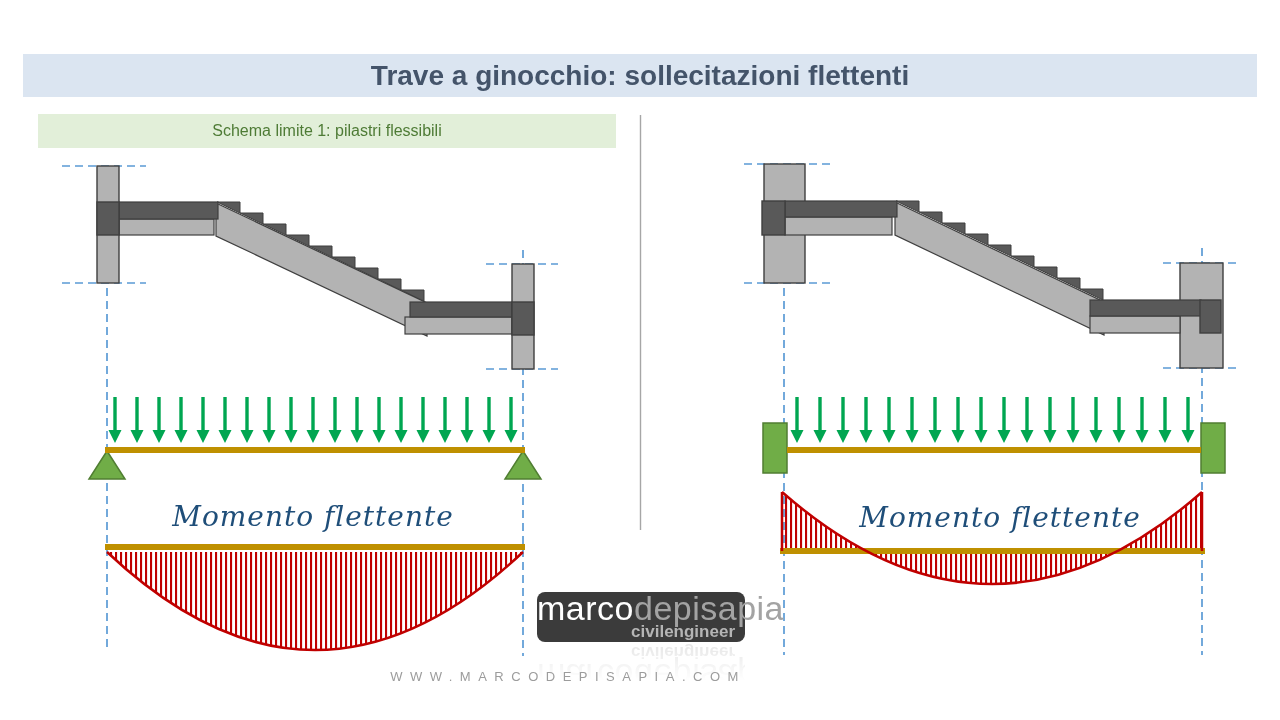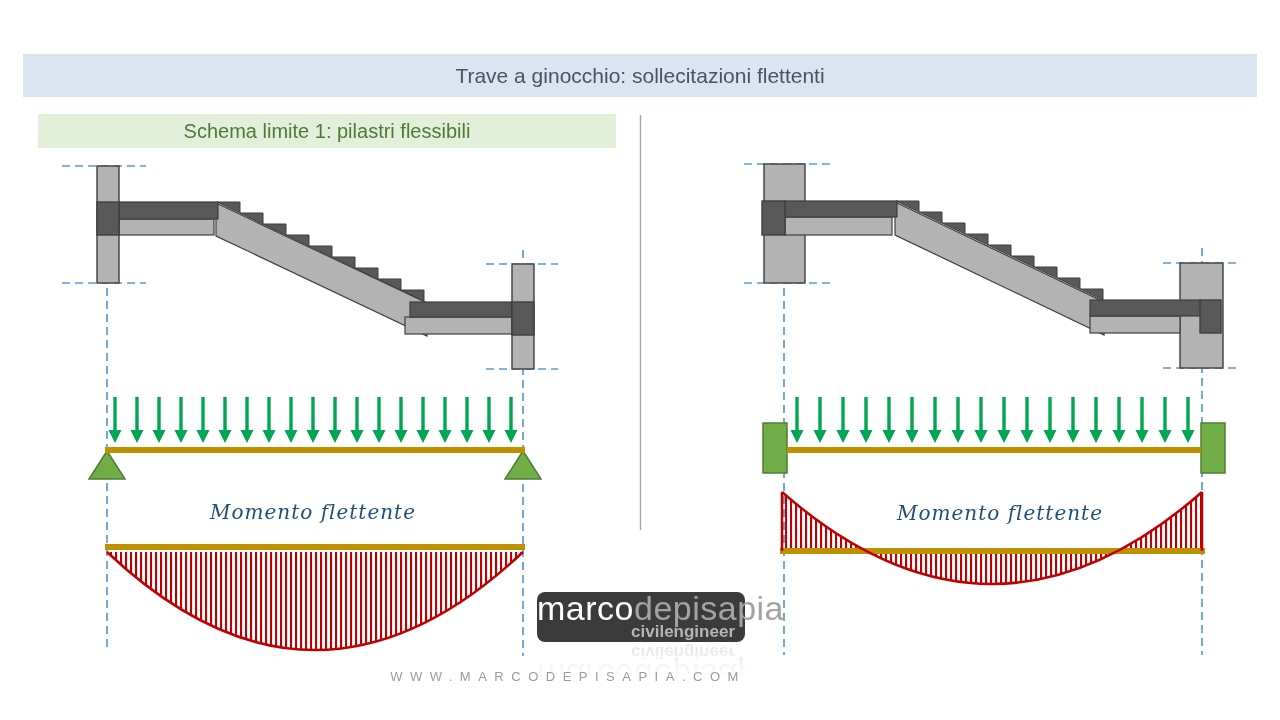--- a/index.html
+++ b/index.html
@@ -1,39 +1,39 @@
 <!DOCTYPE html>
 <html style="--title_bar_bg: #dbe5f1; --title_text: #44546a; --green_header_bg: #e2efd9; --green_header_text: #4e7b35; --yellow_header_bg: #fdf2cc; --yellow_header_text: #8a7020; --beam_gold: #bf9000; --load_green: #00a651; --support_green: #70ad47; --support_green_dark: #507e32; --moment_red: #c00000; --guide_blue: #5b9bd5; --concrete_light: #b3b3b3; --concrete_dark: #595959; --outline: #3f3f3f; --moment_label_blue: #1f4e79;"><head>
 <meta charset="utf-8">
 <style>
   html,body{margin:0;padding:0;background:#fff;}
   .stage{position:relative;width:1280px;height:720px;background:#fff;overflow:hidden;
          font-family:"Liberation Sans",sans-serif;}
   .title-bar{position:absolute;left:23px;top:54px;width:1234px;height:43px;
              background:var(--title_bar_bg);display:flex;align-items:center;justify-content:center;}
-  .title-bar span{color:var(--title_text);font-size:21px;}
+  .title-bar span{color:var(--title_text);font-size:28px;font-weight:bold;}
   .panel-header{position:absolute;top:114px;width:578px;height:34px;display:flex;
-                align-items:center;justify-content:center;font-size:20px;}
+                align-items:center;justify-content:center;font-size:16px;}
   .panel-header.left{left:38px;background:var(--green_header_bg);color:var(--green_header_text);}
   .panel-header.right{left:664px;background:var(--yellow_header_bg);color:var(--yellow_header_text);}
   svg.diagram{position:absolute;left:0;top:0;width:1280px;height:720px;}
   .col{fill:var(--concrete_light);stroke:var(--outline);stroke-width:1.4;}
   .joint{fill:var(--concrete_dark);stroke:var(--outline);stroke-width:1.4;}
   .beam-dark{fill:var(--concrete_dark);stroke:var(--outline);stroke-width:1.2;}
   .beam-light{fill:var(--concrete_light);stroke:var(--outline);stroke-width:1.2;}
   .ramp{fill:var(--concrete_light);stroke:var(--outline);stroke-width:1.2;}
   .steps{fill:var(--concrete_dark);stroke:var(--outline);stroke-width:1;}
   .dash{stroke:var(--guide_blue);stroke-width:1.7;stroke-dasharray:8 5;fill:none;}
   .gold{stroke:var(--beam_gold);stroke-width:6;fill:none;}
   .arrowhead{fill:var(--load_green);}
   .support{fill:var(--support_green);stroke:var(--support_green_dark);stroke-width:1.5;}
   .moment-stroke{stroke:var(--moment_red);stroke-width:2.5;fill:none;}
   .divider{stroke:#a6a6a6;stroke-width:1.4;}
   .moment-label{position:absolute;width:320px;text-align:center;font-family:"DejaVu Serif",serif;
-                font-style:italic;font-size:20px;color:var(--moment_label_blue);letter-spacing:1px;}
+                font-style:italic;font-size:28px;color:var(--moment_label_blue);letter-spacing:1px;}
   .moment-label.left{left:153px;top:500px;}
   .moment-label.right{left:840px;top:501px;}
   .logo{position:absolute;left:537px;top:592px;width:208px;height:50px;background:#3b3b3b;
         border-radius:8px;display:flex;flex-direction:column;justify-content:center;z-index:3;}
   .logo-line1{font-size:34px;line-height:27px;text-align:center;letter-spacing:0.5px;}
   .logo-line1 .p1{color:#ffffff;}
   .logo-line1 .p2{color:#a3a3a3;}
   .logo-line2{font-size:17px;line-height:17px;font-weight:bold;color:#b5b5b5;text-align:right;
               padding-right:10px;margin-top:1px;}
   .logo-reflection{position:absolute;left:537px;top:644px;width:208px;height:44px;z-index:1;

